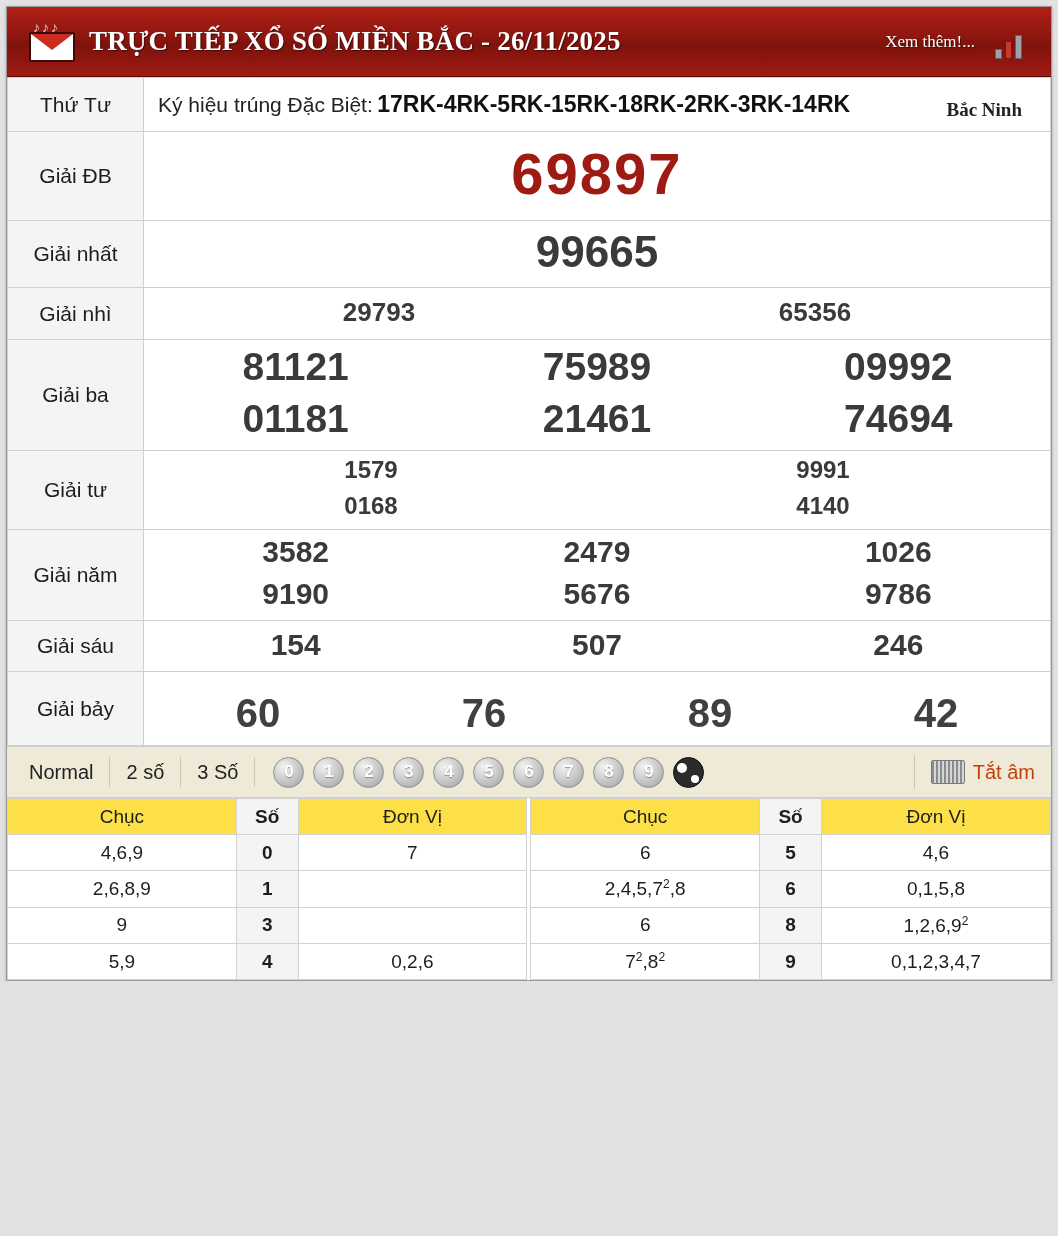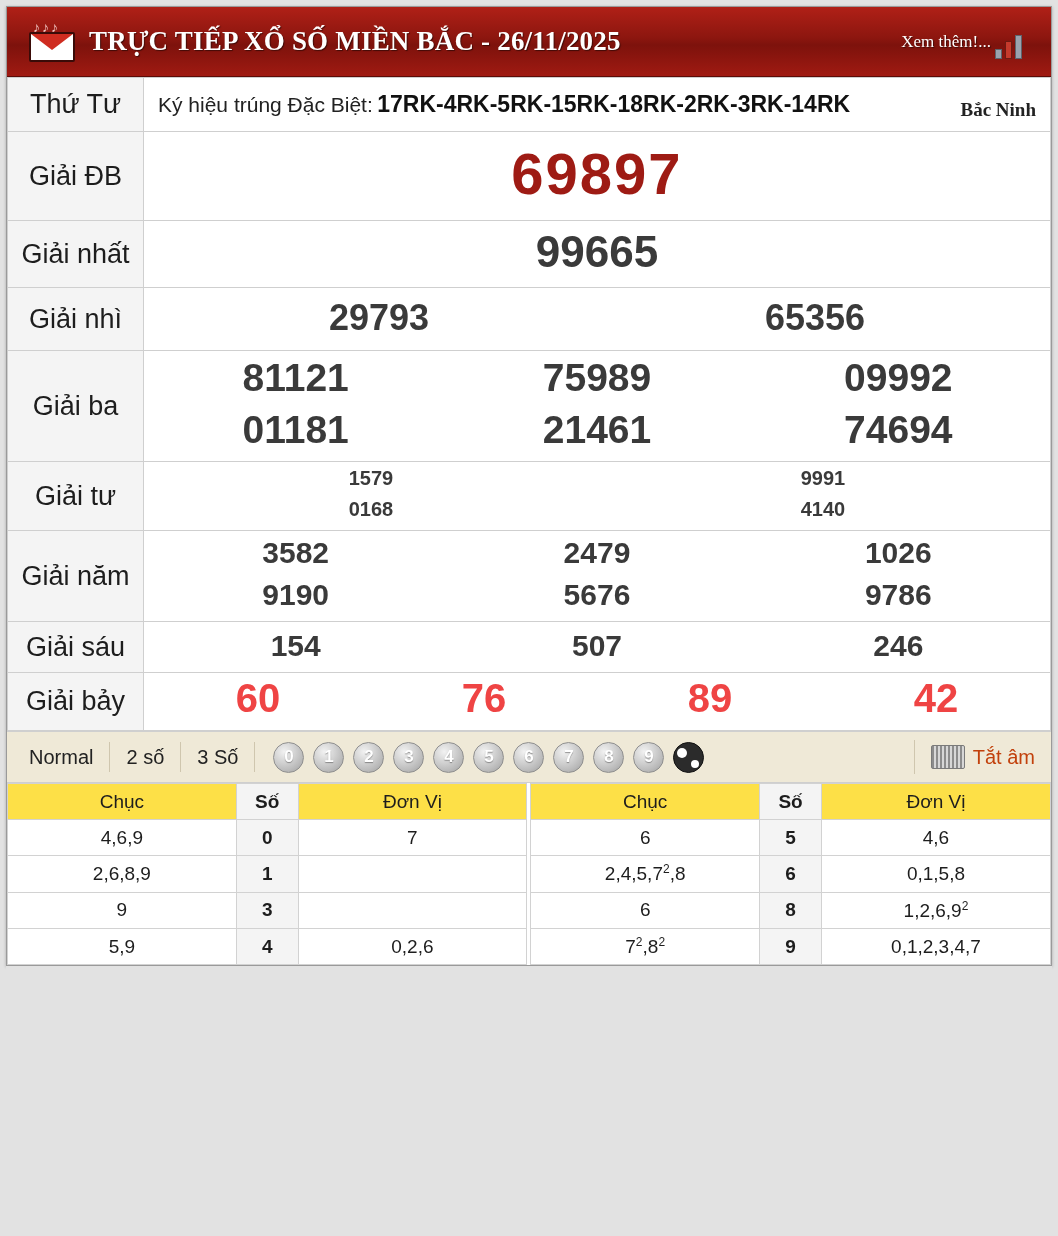--- a/index.html
+++ b/index.html
@@ -67,21 +67,21 @@
     font-size: 27px;
     font-weight: bold;
     letter-spacing: .2px;
     font-family: "Liberation Serif", serif;
     text-shadow: 1px 1px 1px rgba(0,0,0,.5);
     margin-left: 6px;
     white-space: nowrap;
   }
   .hdr-more {
     position: absolute;
-    right: 60px;
+    right: 76px;
     color: #fff;
     font-size: 17px;
     font-family: "Liberation Serif", serif;
     text-shadow: 1px 1px 1px rgba(0,0,0,.5);
   }
   .hdr-chart {
     position: absolute;
     right: 22px;
     top: 26px;
     width: 34px; height: 26px;
@@ -101,34 +101,34 @@
     background: #fff;
   }
   table.results td {
     border: 1px solid #cfcfcf;
     vertical-align: middle;
   }
   td.lbl {
     width: 136px;
     text-align: center;
     background: #f4f4f4;
-    font-size: 27px;
+    font-size: 21px;
     color: #1d1d1d;
     padding: 6px 2px;
   }
   .row-head td.topcell {
     padding: 10px 14px;
     position: relative;
     line-height: 1.45;
   }
   .kyhieu-label { font-size: 21px; color: #222; }
   .kyhieu-val { font-size: 23px; font-weight: bold; color: #111; }
   .province {
     position: absolute;
-    right: 14px;
+    right: 28px;
     bottom: 8px;
     font-size: 19px;
     font-weight: bold;
     font-family: "Liberation Serif", serif;
     color: #222;
   }
   .db-num {
     text-align: center;
     font-size: 58px;
     font-weight: bold;
@@ -148,27 +148,27 @@
   .nums {
     display: flex;
     width: 100%;
   }
   .nums > span {
     flex: 1;
     text-align: center;
     font-weight: bold;
     color: #3a3a3a;
   }
-  .g2 { font-size: 36px; padding: 8px 16px 10px; }
+  .g2 { font-size: 26px; padding: 8px 16px 10px; }
   .g3 { font-size: 39px; }
-  .g4 { font-size: 20px; justify-content: space-between; }
+  .g4 { font-size: 24px; justify-content: space-between; }
   .g5 { font-size: 30px; }
   .g6 { font-size: 30px; padding: 6px 0 8px; }
   .g7 { font-size: 40px; }
-  .g7 > span { color: #ef4444; }
+  .g7 > span { color: #404040; margin-top: 16px; }
   .rowpad { padding: 4px 0 6px; }
   .rowpad2 { padding: 2px 0 8px; }
 
   
   .toolbar {
     display: flex;
     align-items: center;
     background: #efe9d7;
     border-top: 1px solid #cfcfcf;
     border-bottom: 1px solid #cfcfcf;

